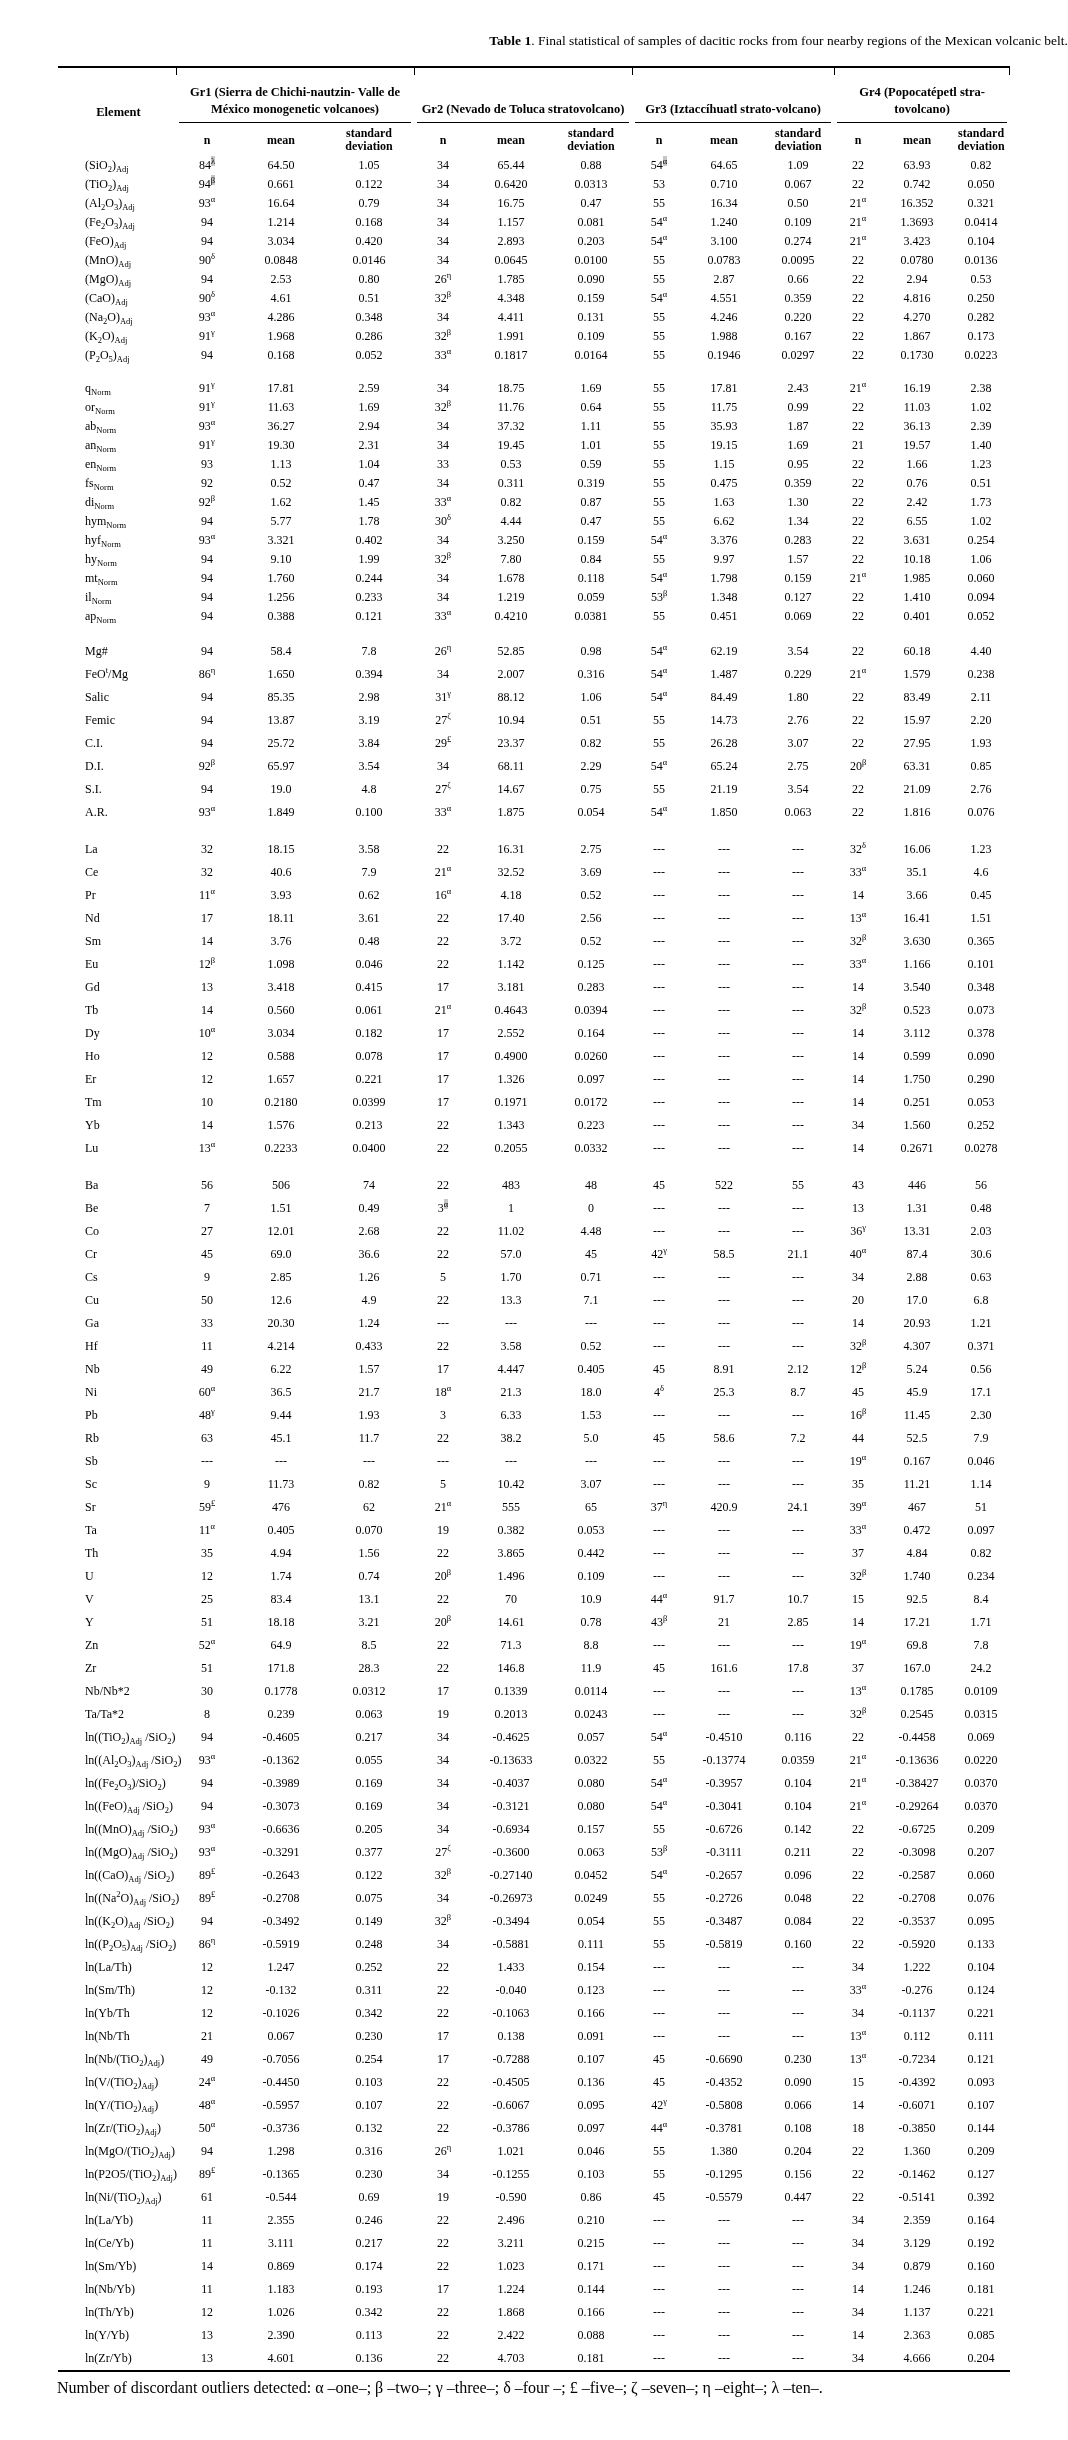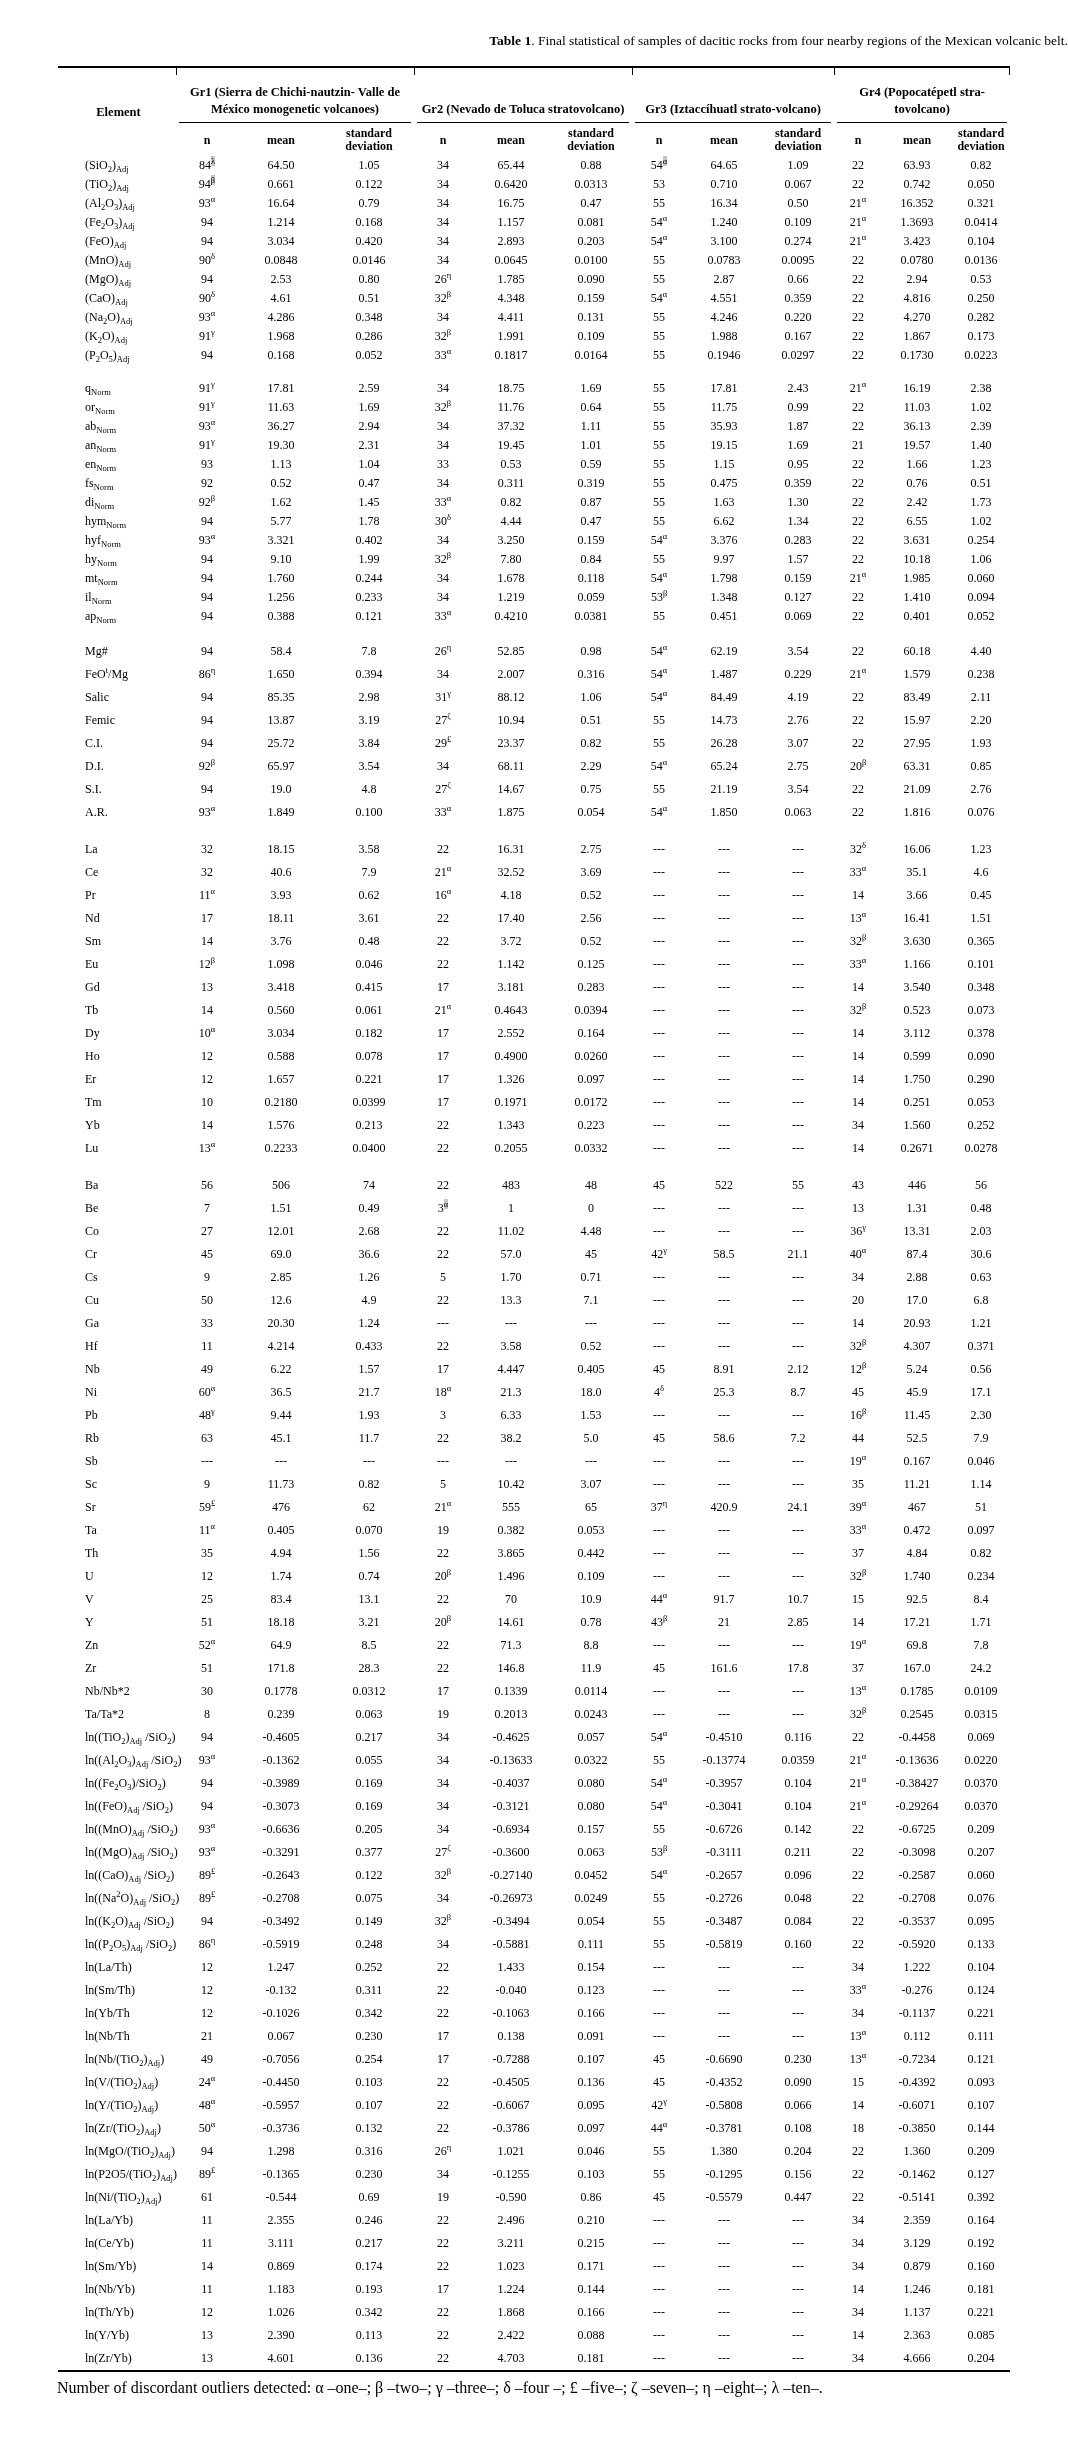--- a/index.html
+++ b/index.html
@@ -512,21 +512,21 @@
         <tr class="r">
           <td class="el">Salic</td>
           <td class="num">94</td>
           <td class="num">85.35</td>
           <td class="num">2.98</td>
           <td class="num">31<sup>γ</sup></td>
           <td class="num">88.12</td>
           <td class="num">1.06</td>
           <td class="num">54<sup>α</sup></td>
           <td class="num">84.49</td>
-          <td class="num">4.19</td>
+          <td class="num">1.80</td>
           <td class="num">22</td>
           <td class="num">83.49</td>
           <td class="num">2.11</td>
         </tr>
         <tr class="r">
           <td class="el">Femic</td>
           <td class="num">94</td>
           <td class="num">13.87</td>
           <td class="num">3.19</td>
           <td class="num">27<sup>ζ</sup></td>

